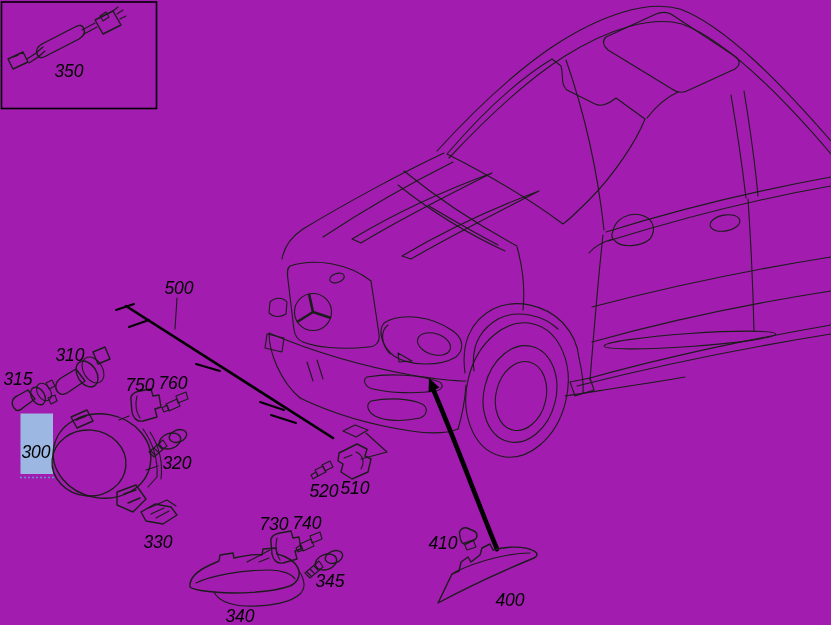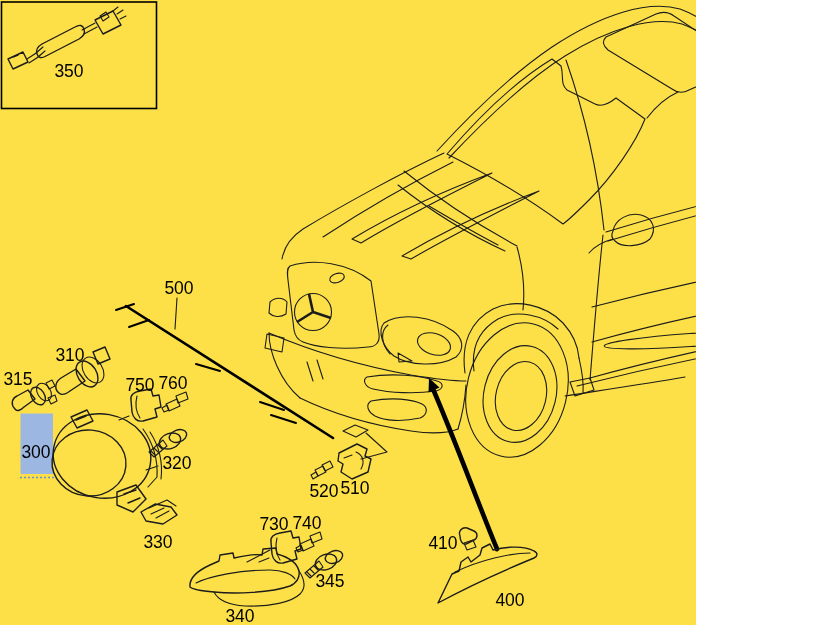--- a/index.html
+++ b/index.html
@@ -1,17 +1,17 @@
 <!DOCTYPE html>
 <html><head>
 <meta charset="utf-8">
 <style>
   html,body{margin:0;padding:0;background:#fff;}
-  #stage{position:relative;width:696px;height:625px;background:#fde047;overflow:hidden;
-         font-family:"Liberation Sans", sans-serif;}
+  #stage{position:relative;width:831px;height:625px;background:#a21caf;overflow:hidden;
+         font-family:"Liberation Sans", sans-serif;font-style:italic;}
   svg{display:block}
   .ln{fill:none;stroke:#1c1c1c;stroke-width:1.1;stroke-linecap:round;stroke-linejoin:round;}
   .ln2{fill:none;stroke:#1c1c1c;stroke-width:1.4;stroke-linecap:round;stroke-linejoin:round;}
   .thick{fill:none;stroke:#000;stroke-width:2.6;stroke-linecap:round;}
   .tick{fill:none;stroke:#000;stroke-width:2;stroke-linecap:round;}
   .callout{font-family:"Liberation Sans", sans-serif;font-size:17.5px;fill:#000;text-anchor:middle;cursor:pointer;}
   .arrow{fill:none;stroke:#000;stroke-width:4.6;stroke-linecap:round;}
 </style>
 </head>
 <body>

